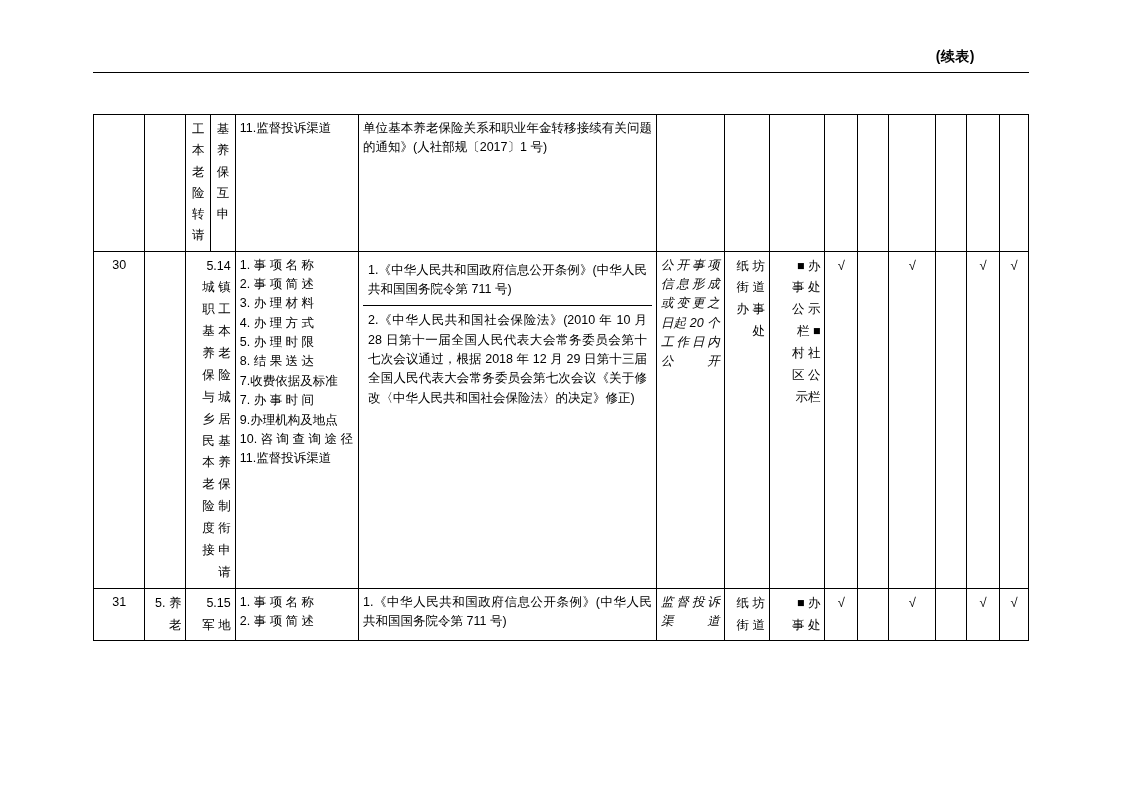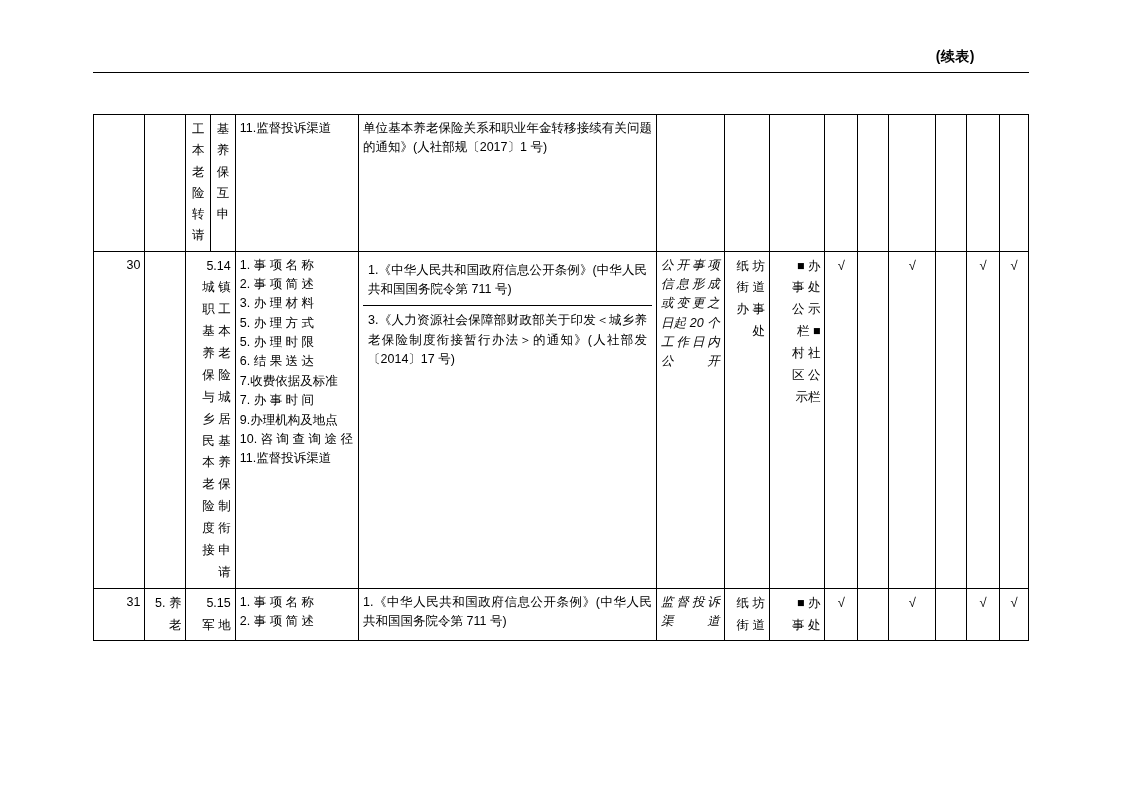--- a/index.html
+++ b/index.html
@@ -48,21 +48,21 @@
     font-size: 12.5px;
     line-height: 1.55;
   }
   table.doc-table td {
     border: 1px solid #000;
     vertical-align: top;
     padding: 4px 4px;
     font-family: "Liberation Sans", "DejaVu Sans", sans-serif;
   }
   td.c-num {
-    text-align: right;
+    text-align: center;
     vertical-align: top;
     padding-top: 6px;
   }
   td.v-narrow {
     padding: 4px 3px;
   }
   .vtext {
     text-align: center;
     line-height: 1.7;
     letter-spacing: 0;
@@ -185,37 +185,37 @@
         <div class="vtext2">老 保</div>
         <div class="vtext2">险 制</div>
         <div class="vtext2">度 衔</div>
         <div class="vtext2">接 申</div>
         <div class="vtext2">请</div>
       </td>
       <td>
         <div class="list-item">1.  事 项 名 称</div>
         <div class="list-item">2.  事 项 简 述</div>
         <div class="list-item">3.  办 理 材 料</div>
-        <div class="list-item">5.  办 理 方 式</div>
+        <div class="list-item">4.  办 理 方 式</div>
         <div class="list-item">5.  办 理 时 限</div>
-        <div class="list-item">6.  结 果 送 达</div>
+        <div class="list-item">8.  结 果 送 达</div>
         <div class="list-item">7.收费依据及标准</div>
         <div class="list-item">7.  办 事 时 间</div>
         <div class="list-item">9.办理机构及地点</div>
         <div class="list-item">10. 咨 询 查 询 途 径</div>
         <div class="list-item">11.监督投诉渠道</div>
       </td>
       <td class="subcell">
         <table class="inner">
           <tbody>
                 <tr>
                   <td class="justify">1.《中华人民共和国政府信息公开条例》(中华人民共和国国务院令第 711 号)</td>
                 </tr>
           <tr>
-                  <td class="justify">3.《人力资源社会保障部财政部关于印发＜城乡养老保险制度衔接暂行办法＞的通知》(人社部发〔2014〕17 号)</td>
+                  <td class="justify">2.《中华人民共和国社会保险法》(2010 年 10 月 28 日第十一届全国人民代表大会常务委员会第十七次会议通过，根据 2018 年 12 月 29 日第十三届全国人民代表大会常务委员会第七次会议《关于修改〈中华人民共和国社会保险法〉的决定》修正)</td>
                 </tr>
         </tbody>
             </table>
       </td>
       <td class="cjk-spread">公开事项信息形成或变更之日起 20 个工作日内公开</td>
       <td>
         <div class="vtext2">纸 坊</div>
         <div class="vtext2">街 道</div>
         <div class="vtext2">办 事</div>
         <div class="vtext2">处</div>

